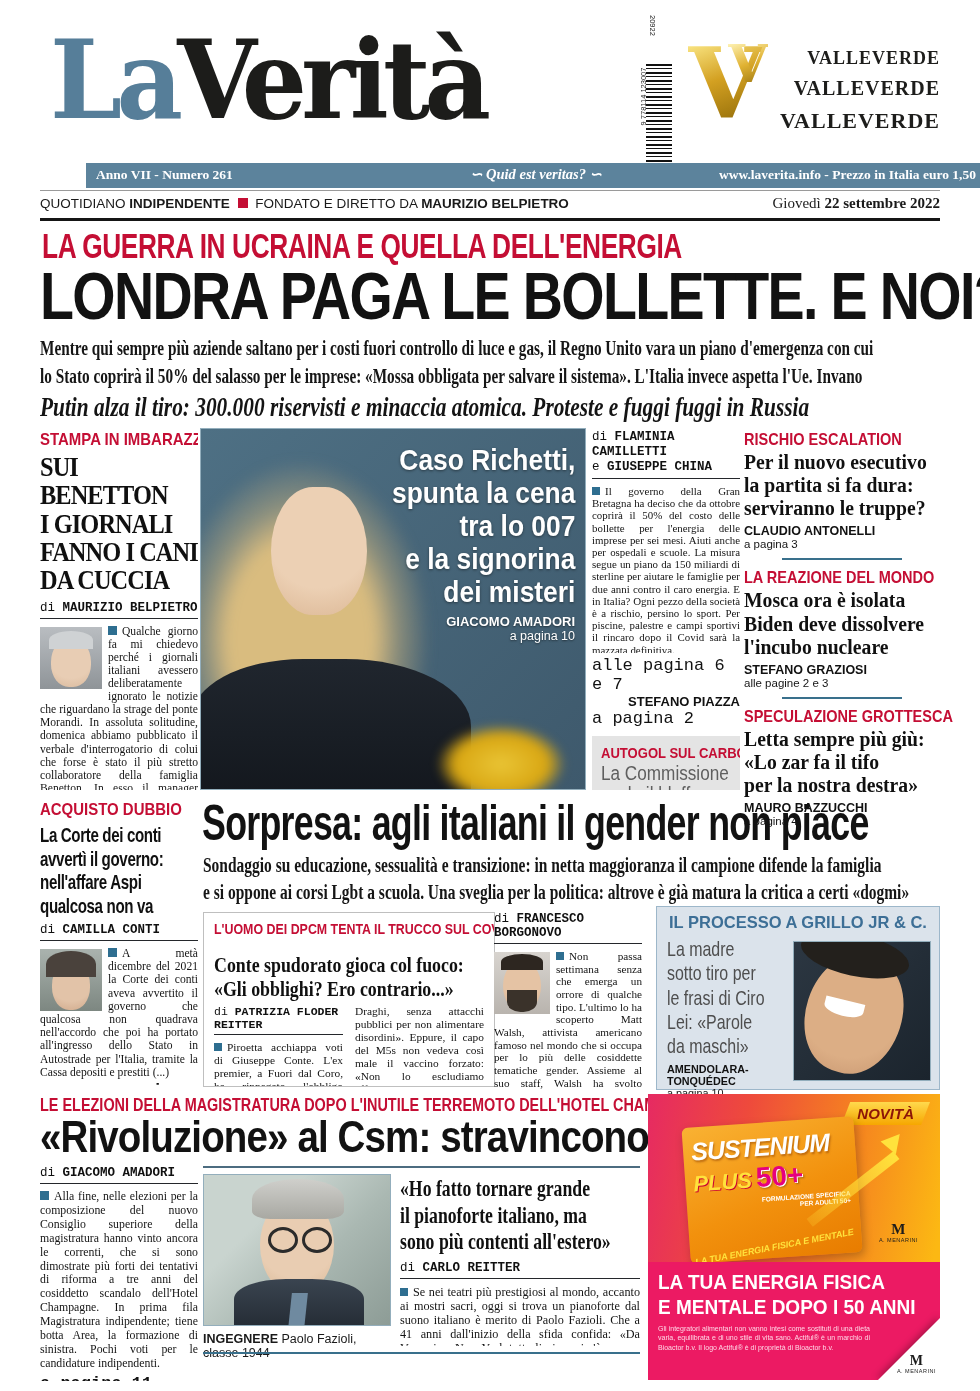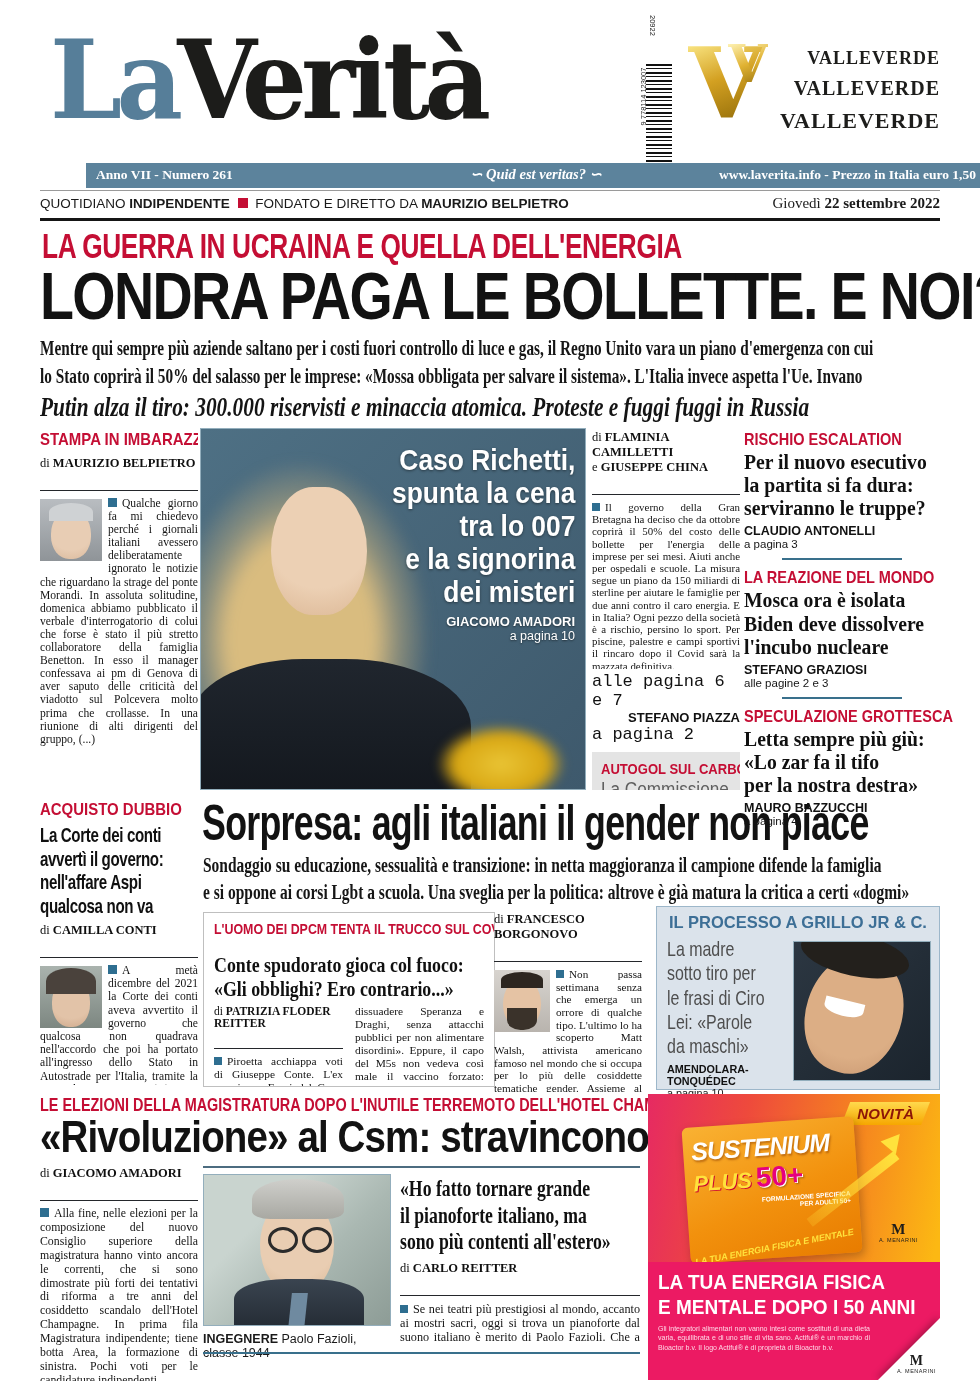--- a/index.html
+++ b/index.html
@@ -7,22 +7,22 @@
         font-family:"Liberation Serif",serif;color:#151515;}
   .abs{position:absolute;}
   .sans{font-family:"Liberation Sans",sans-serif;}
   .serif{font-family:"Liberation Serif",serif;}
   .cx{transform-origin:0 0;display:block;}
   .cxr{transform-origin:100% 0;display:block;}
   .nw{white-space:nowrap;}
   .ml{white-space:pre-line;}
   .kick{font-family:"Liberation Sans",sans-serif;font-weight:700;color:#c40e34;}
   .blukick{font-family:"Liberation Sans",sans-serif;font-weight:700;color:#3d6f96;}
-  .byl{font-family:Liberation Serif, serif;font-size:12.5px;font-weight:700;color:#101010;
-       border-bottom:1.5px solid #24272b;padding-bottom:19px;margin-bottom:6px;}
+  .byl{font-family:Liberation Mono, monospace;font-size:12.5px;font-weight:700;color:#101010;
+       border-bottom:1.5px solid #24272b;padding-bottom:3px;margin-bottom:6px;}
   .byl .di{font-weight:400;}
   .bd{font-family:"Liberation Serif",serif;text-align:justify;color:#141414;}
   .blt{display:inline-block;width:9px;height:9px;background:#2e6e90;margin-right:5px;}
   .pgref{font-family:Liberation Mono, monospace;font-size:17px;font-weight:700;text-align:left;color:#111;}
   .pgref.lt{font-weight:400;}
   .au{font-family:"Liberation Sans",sans-serif;font-weight:700;font-size:12.5px;color:#111;}
   .bluebar{background:#5c839c;color:#fff;}
   .divider-blue{height:2px;background:#39708c;}
   .teaser-title{font-family:"Liberation Serif",serif;font-weight:600;color:#101010;}
   .photo-frame{border:1px solid #93aebc;box-sizing:border-box;overflow:hidden;}
@@ -89,20 +89,26 @@
 lo Stato coprirà il 50% del salasso per le imprese: «Mossa obbligata per salvare il sistema». L'Italia invece aspetta l'Ue. Invano</span>
   </div>
   <div class="abs" style="left:40px;top:392px;">
     <span class="cx nw serif" style="font-weight:700;font-style:italic;font-size:27px;color:#141414;transform:scaleX(.79);">Putin alza il tiro: 300.000 riservisti e minaccia atomica. Proteste e fuggi fuggi in Russia</span>
   </div>
 
   <div class="abs" style="left:40px;top:430px;width:158px;height:360px;overflow:hidden;">
     <div>
         <span class="cx nw kick" style="font-size:17px;transform:scaleX(.88);">STAMPA IN IMBARAZZO</span>
       </div>
+    <div style="margin-top:3px;">
+      <span class="cx ml serif" style="width:172px;font-weight:600;font-size:26.5px;line-height:1.07;letter-spacing:-1px;color:#101010;transform:scaleX(.92);">SUI BENETTON
+I GIORNALI
+FANNO I CANI
+DA CUCCIA</span>
+    </div>
     <div class="byl" style="margin-top:6px;"><span class="di">di</span> <span>MAURIZIO BELPIETRO</span></div>
     <div class="bd" style="font-size:11.6px;line-height:1.13;">
       <span class="headshot" style="background:linear-gradient(180deg,#b9bdc1,#8f9498);">
         <span class="abs" style="left:11px;top:10px;width:40px;height:50px;border-radius:50% 50% 45% 45%;background:radial-gradient(circle at 50% 38%,#e8cdb4 0 60%,#d9b99c 100%);"></span>
         <span class="abs" style="left:9px;top:4px;width:44px;height:18px;border-radius:50% 50% 0 0;background:#cfd2d4;"></span>
       </span>
       <span class="blt"></span><span>Qualche giorno fa mi chiedevo perché i giornali italiani avessero deliberatamente ignorato le notizie che riguardano la strage del ponte Morandi. In assoluta solitudine, domenica abbiamo pubblicato il verbale d'interrogatorio di colui che forse è stato il più stretto collaboratore della famiglia Benetton. In esso il manager confessava ai pm di Genova di aver saputo delle criticità del viadotto sul Polcevera molto prima che crollasse. In una riunione di alti dirigenti del gruppo, (...)</span>
     </div>
 
   </div>

